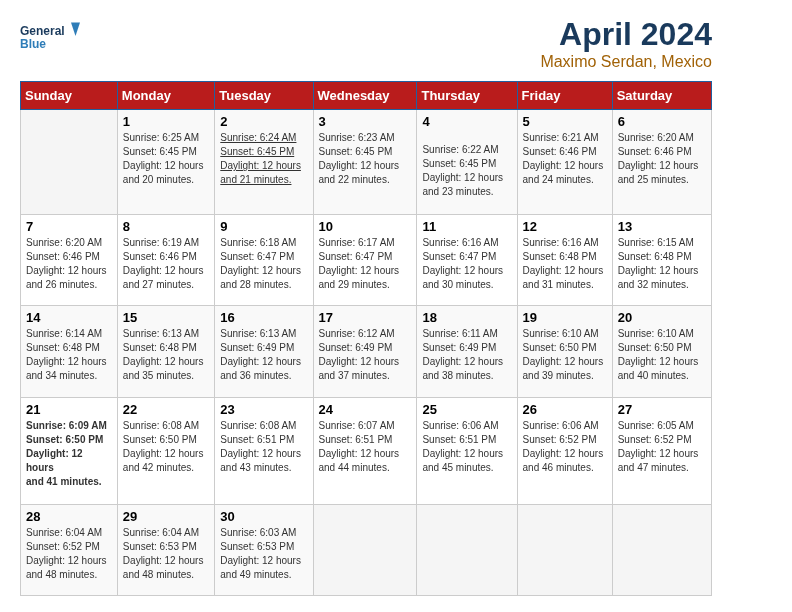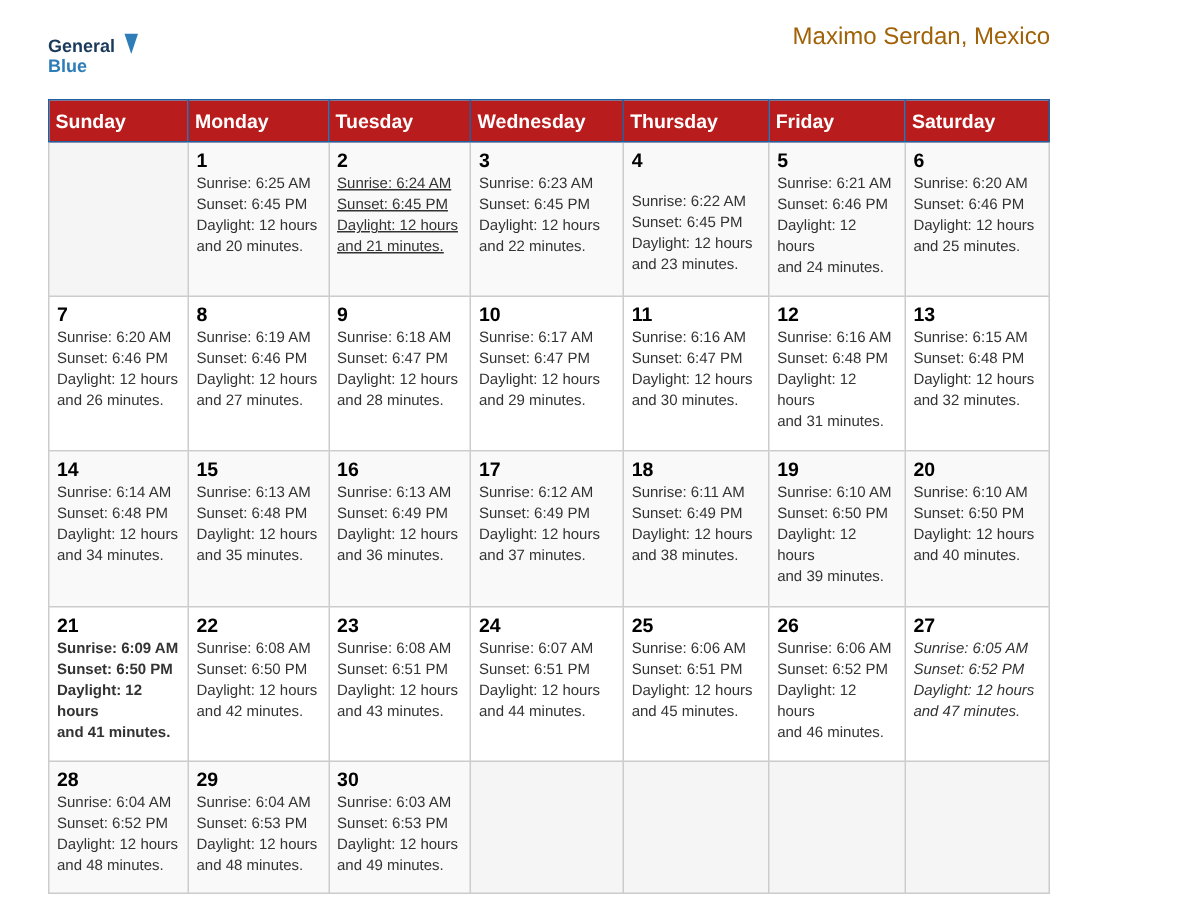--- a/index.html
+++ b/index.html
@@ -6,21 +6,21 @@
     body {
       width: 792px;
       height: 612px;
       font-family: Arial, sans-serif;
       background: #fff;
       overflow: hidden;
     }
     .page {
       width: 732px;
       height: 612px;
-      padding: 16px 32px;
+      padding: 16px 20px;
       display: flex;
       flex-direction: column;
     }
     .header {
       display: flex;
       justify-content: space-between;
       align-items: flex-start;
       margin-bottom: 10px;
     }
     .logo {
@@ -86,20 +86,21 @@
 <div class="page">
   <div class="header">
     <div class="logo">
     <svg width="60" height="40" viewBox="0 0 80 44">
       <text x="0" y="20" font-size="16" font-weight="bold" fill="#1a3a5c" font-family="Arial">General</text>
       <text x="0" y="38" font-size="16" font-weight="bold" fill="#2e7db8" font-family="Arial">Blue</text>
       <polygon points="68,4 80,4 74,22" fill="#2e7db8"></polygon>
     </svg>
   </div>
     <div class="title-area">
+      <div class="main-title">April 2024</div>
       <div class="subtitle">Maximo Serdan, Mexico</div>
     </div>
   </div>
 
   <table class="calendar-table">
     <thead>
       <tr>
       <th>Sunday</th>
           <th>Monday</th>
           <th>Tuesday</th>
@@ -295,21 +296,21 @@
           </td>
           <td>
             <span class="day-number">26</span>
             <div class="day-info" style="white-space: pre-line;">Sunrise: 6:06 AM
 Sunset: 6:52 PM
 Daylight: 12 hours
 and 46 minutes.</div>
           </td>
           <td>
             <span class="day-number">27</span>
-            <div class="day-info" style="white-space: pre-line; font-style: italic;">Sunrise: 6:05 AM
+            <div class="day-info" style="white-space: pre-line;">Sunrise: 6:05 AM
 Sunset: 6:52 PM
 Daylight: 12 hours
 and 47 minutes.</div>
           </td>
         </tr>
         <tr>
           <td>
             <span class="day-number">28</span>
             <div class="day-info" style="white-space: pre-line;">Sunrise: 6:04 AM
 Sunset: 6:52 PM

